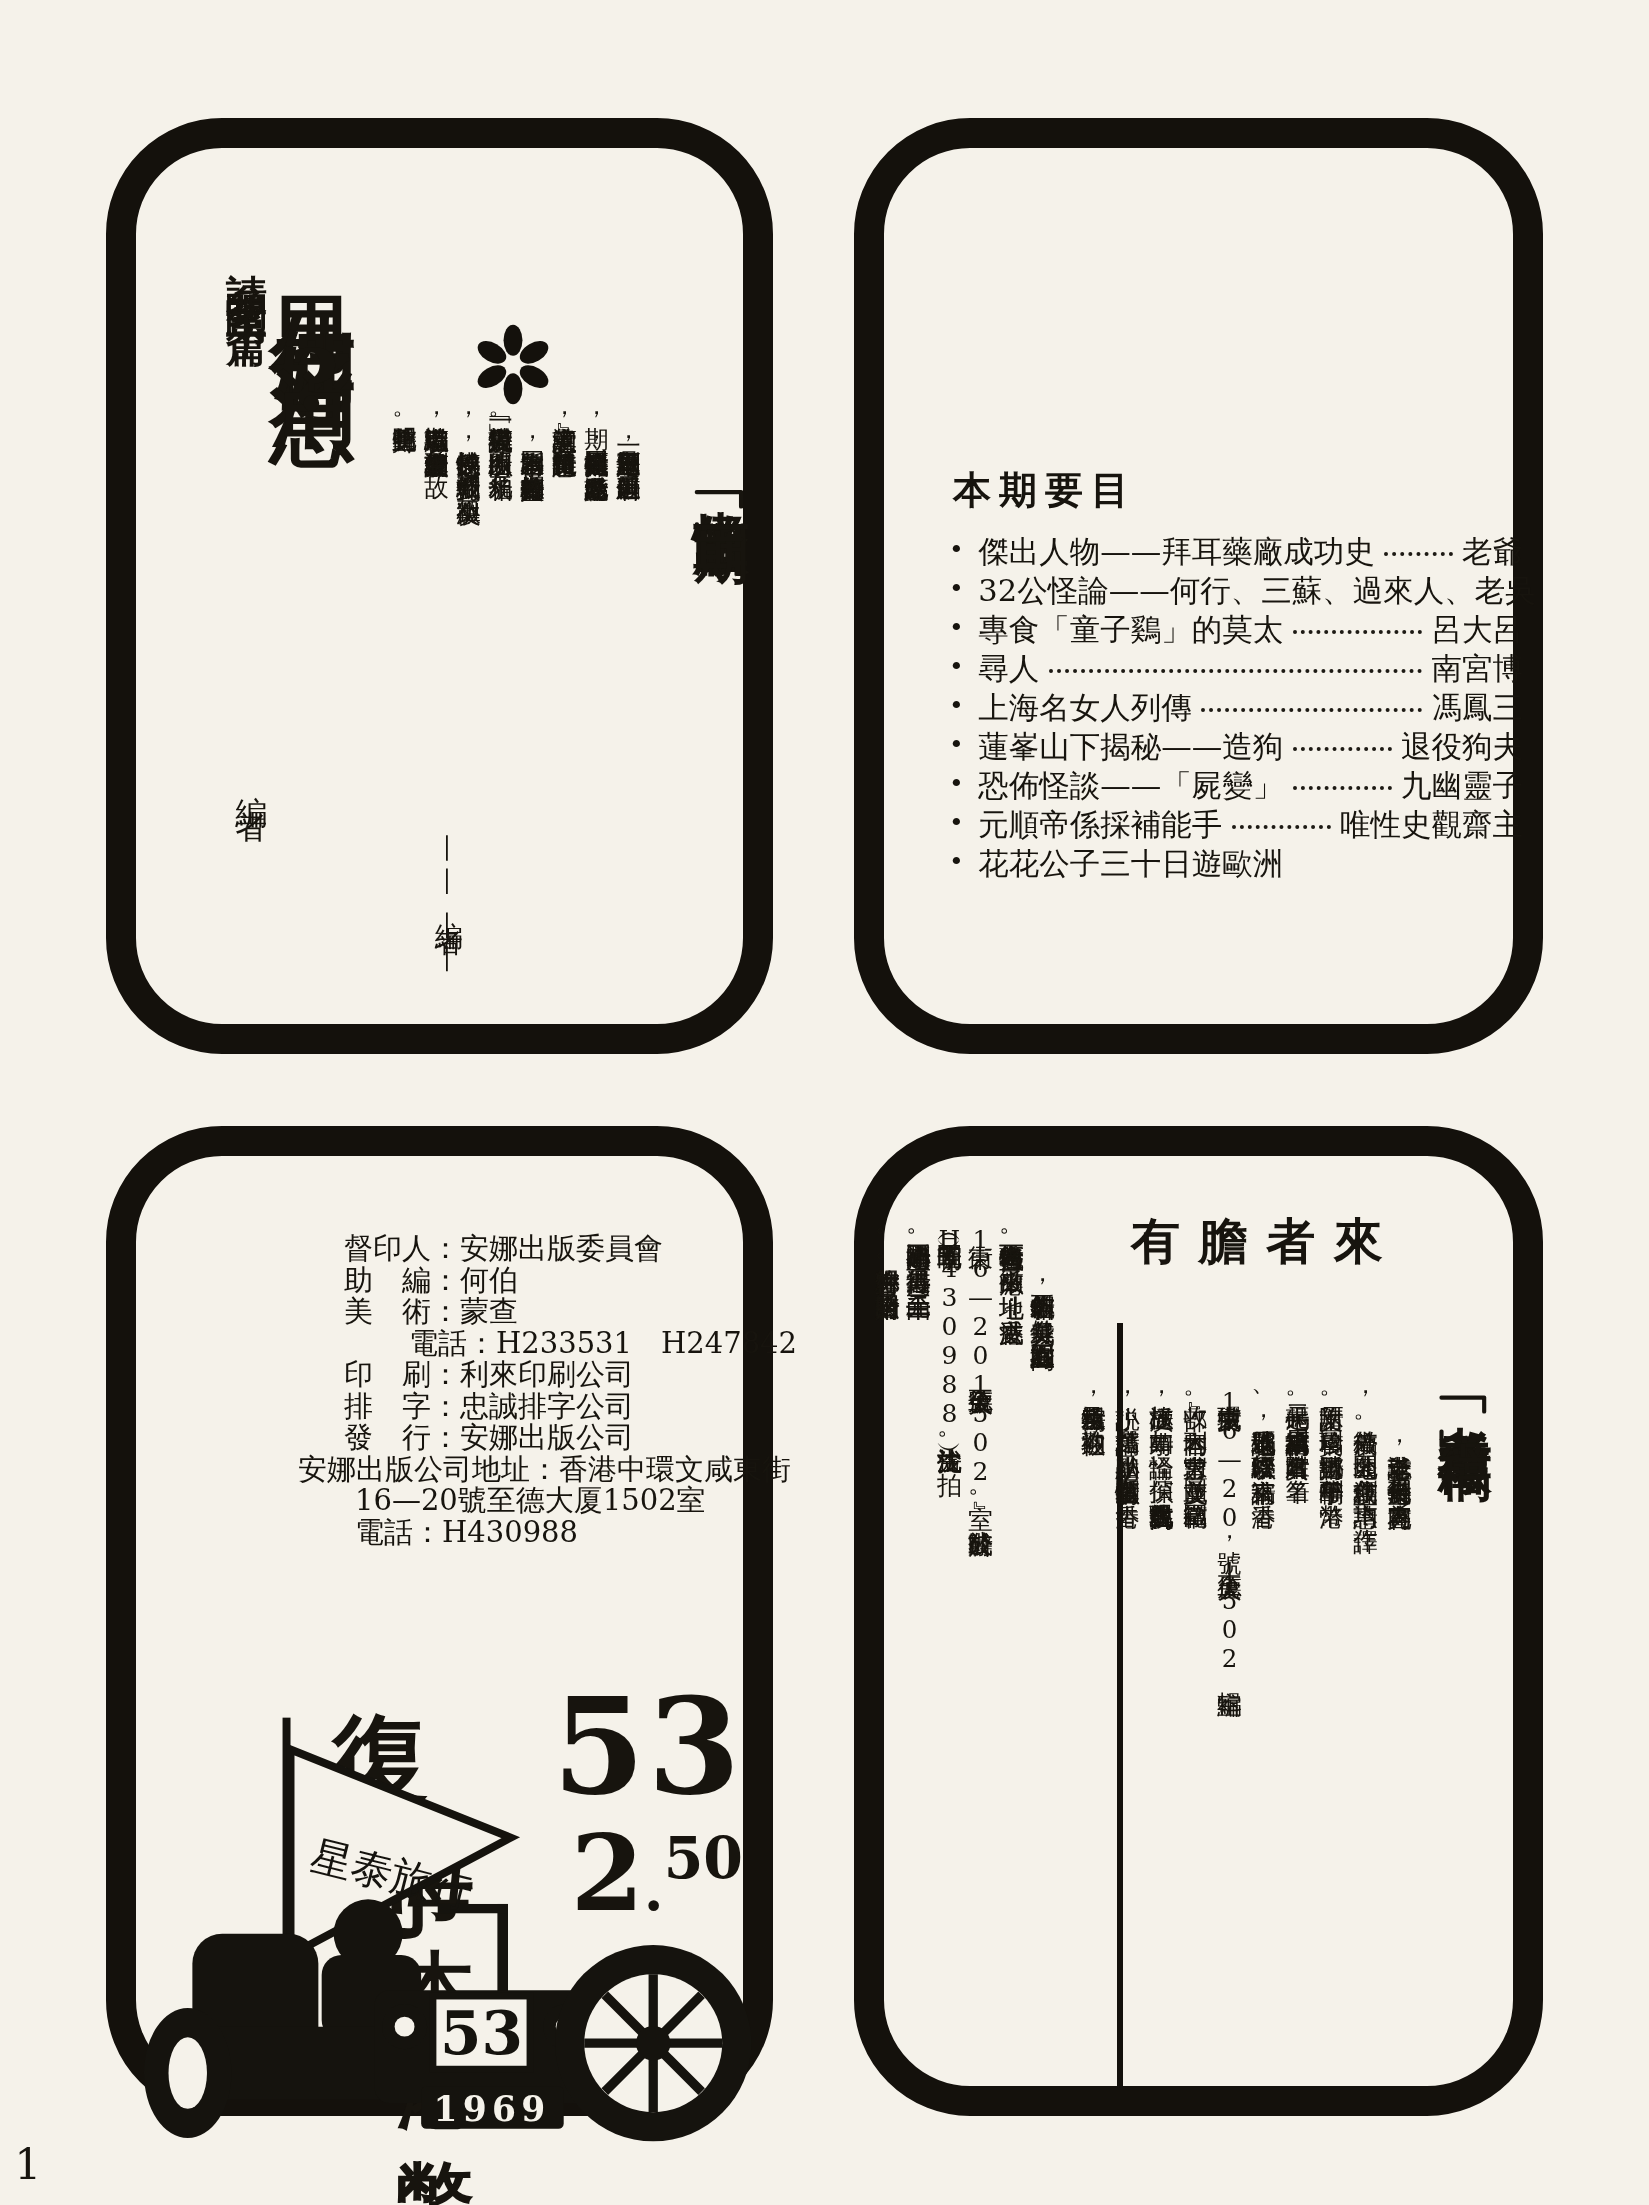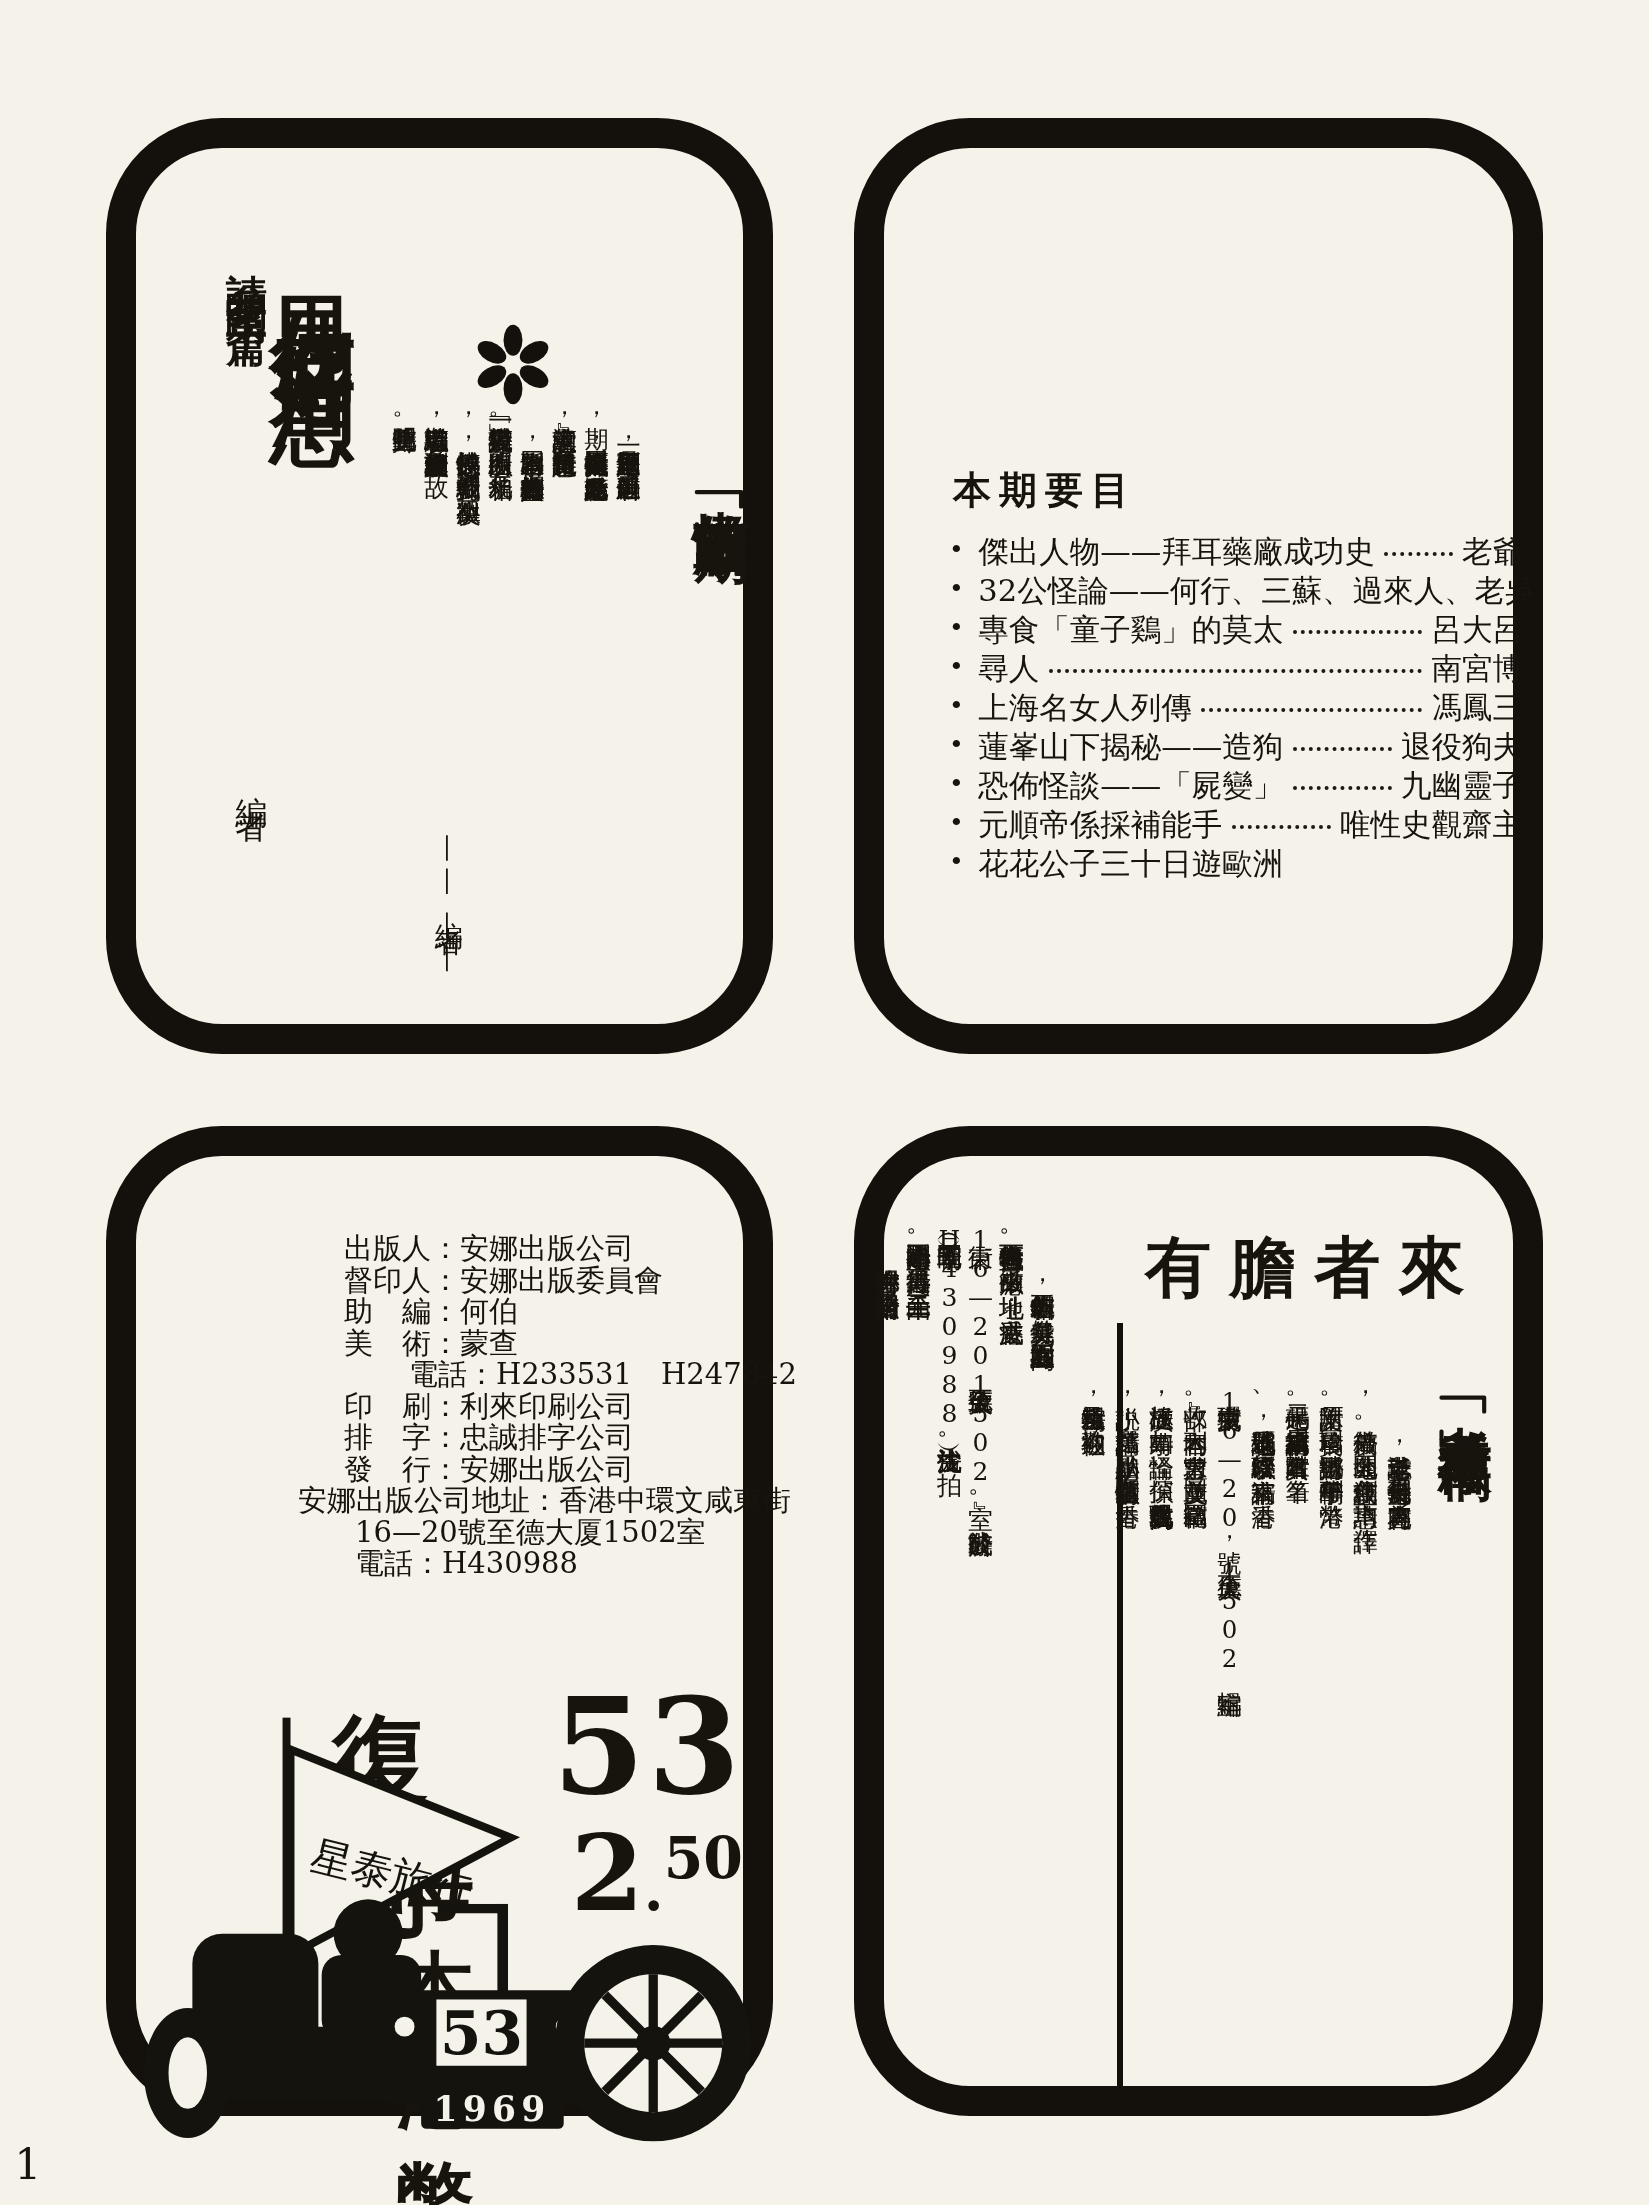--- a/index.html
+++ b/index.html
@@ -45,21 +45,21 @@
   .in{font-size:133px;letter-spacing:2.7px;}
   .price{position:absolute;left:233px;top:655px;display:flex;align-items:baseline;font-weight:bold;}
   .pb{font-size:60px;margin-right:6.6px;}
   .pp{font-size:78px;letter-spacing:5.3px;}
   .pi{font-size:105px;margin-left:9.3px;}
   .pd{font-size:57px;}
   .pf{font-size:57px;transform:translateY(-32px);}
   .car{position:absolute;left:0px;top:559px;width:683px;height:431px;}
 
   
-  .brh{position:absolute;left:247px;top:53px;margin:14px;font-size:66px;font-weight:bold;letter-spacing:18.6px;}
+  .brh{position:absolute;left:247px;top:53px;margin:0;font-size:49px;font-weight:bold;letter-spacing:18.6px;}
   .adcols{right:455px;top:69px;height:636px;--fs:25px;--lh:31px;}
   .vdiv{position:absolute;left:233px;top:167px;width:6px;height:764px;background:#14110c;}
   .ctitle{right:17px;top:223px;font-size:54px;font-weight:bold;letter-spacing:4px;}
   .ccols{right:97px;top:231px;height:620px;--fs:24.5px;--lh:34px;}
 
   .pageno{position:absolute;left:14.6px;top:2140px;font-size:42px;}
 </style>
 </head>
 <body>
 
@@ -146,21 +146,20 @@
         </div>
         <div class="trow">
           <span class="bu">•</span>
           <span class="tt">花花公子三十日遊歐洲</span>
         </div>
       </div>
   </section>
 
   <section class="panel" id="panel-bl">
     <div class="credits">
-        <div class="crow">出版人：安娜出版公司</div>
         <div class="crow">督印人：安娜出版委員會</div>
         <div class="crow">助　編：何伯</div>
         <div class="crow">美　術：蒙查</div>
         <div class="crow indent">電話：H233531　H247842</div>
         <div class="crow">印　刷：利來印刷公司</div>
         <div class="crow">排　字：忠誠排字公司</div>
         <div class="crow">發　行：安娜出版公司</div>
         <div class="crow addr1">安娜出版公司地址：香港中環文咸東街</div>
         <div class="crow addr2">16—20號至德大厦1502室</div>
         <div class="crow addr2">電話：H430988</div>

